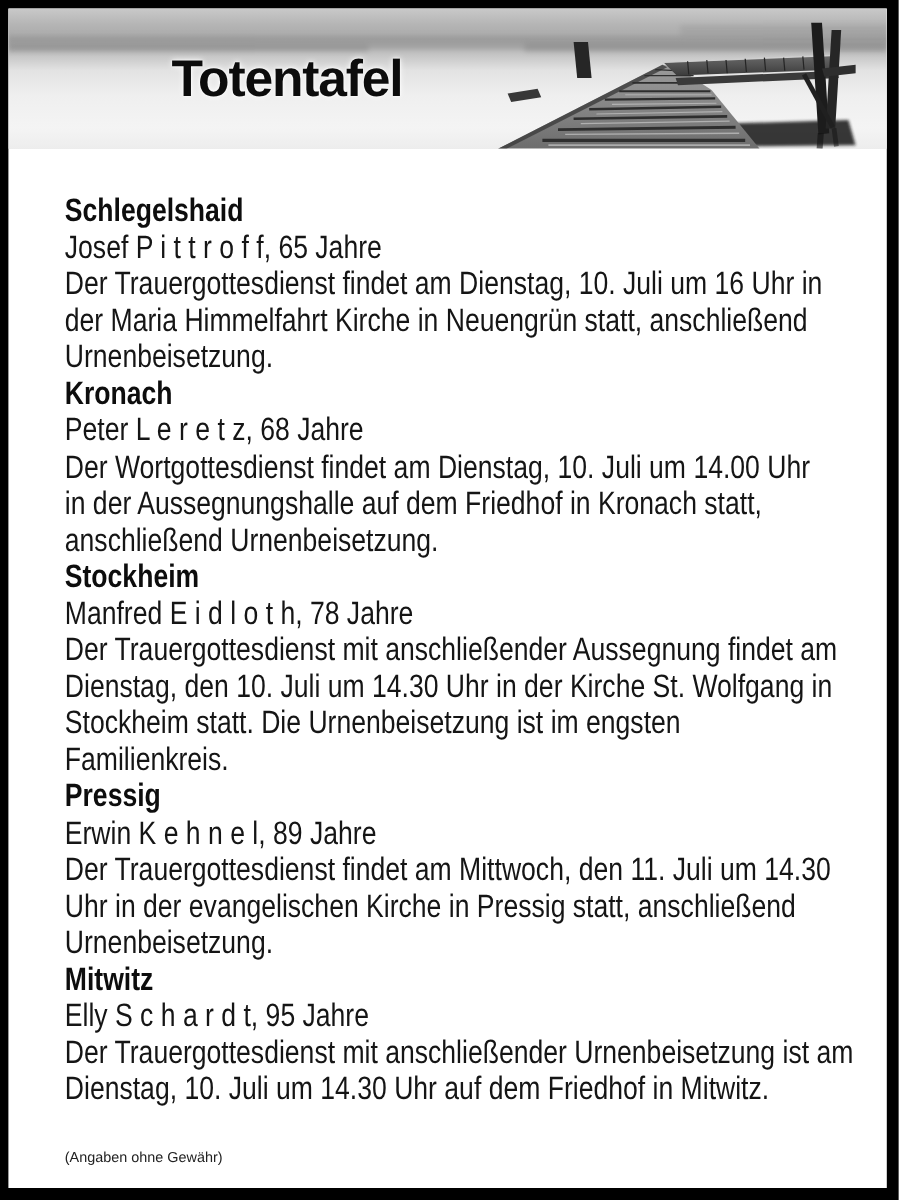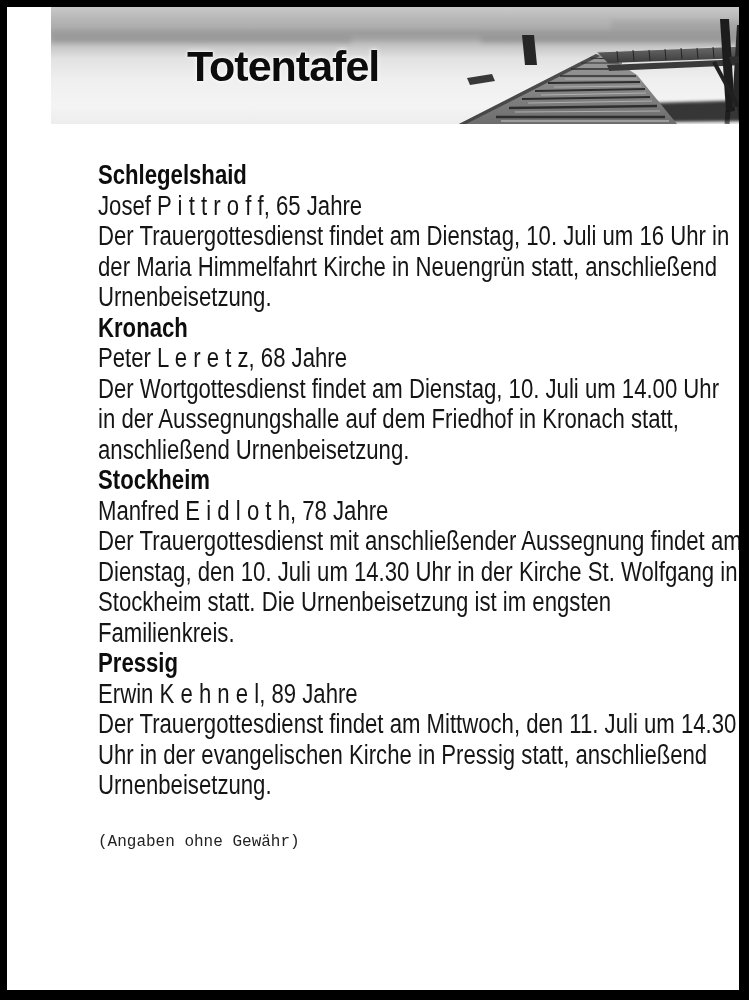--- a/index.html
+++ b/index.html
@@ -8,21 +8,20 @@
     width: 749px;
     height: 1000px;
     box-sizing: border-box;
     border-style: solid;
     border-color: #000000;
     border-width: 7px 10px 10px 7px;
     background: #ffffff;
     overflow: hidden;
     font-family: "Liberation Sans", sans-serif;
     color: #111111;
-    padding-left: 44px;
   }
   .header {
     position: relative;
     width: 732px;
     height: 117px;
     overflow: hidden;
     background: #e8e8e8;
   }
   .header svg { display: block; width: 732px; height: 117px; }
   .masthead-title {
@@ -54,22 +53,22 @@
     font-size: 27px;
     font-weight: 400;
     line-height: 30.5px;
     white-space: nowrap;
     transform: scaleX(0.82);
     transform-origin: 0 50%;
     color: #151515;
   }
   .footer-note {
     margin-top: 31px;
-    font-family: Liberation Mono, monospace;
-    font-size: 16px;
+    font-family: Liberation Sans, sans-serif;
+    font-size: 12px;
     line-height: 20px;
     color: #222222;
     white-space: nowrap;
   }
 </style>
 </head>
 <body>
 
 <div class="page">
 
@@ -195,17 +194,23 @@
     </section>
 
     <section class="entry">
       <h2 class="city">Pressig</h2>
       <div class="line">Erwin K e h n e l, 89 Jahre</div>
       <div class="line">Der Trauergottesdienst findet am Mittwoch, den 11. Juli um 14.30</div>
       <div class="line">Uhr in der evangelischen Kirche in Pressig statt, anschließend</div>
       <div class="line">Urnenbeisetzung.</div>
     </section>
 
+    <section class="entry">
+      <h2 class="city">Mitwitz</h2>
+      <div class="line">Elly S c h a r d t, 95 Jahre</div>
+      <div class="line">Der Trauergottesdienst mit anschließender Urnenbeisetzung ist am</div>
+      <div class="line">Dienstag, 10. Juli um 14.30 Uhr auf dem Friedhof in Mitwitz.</div>
+    </section>
 
     <div class="footer-note">(Angaben ohne Gewähr)</div>
   </div>
 
 </div>
 
 </body></html>

